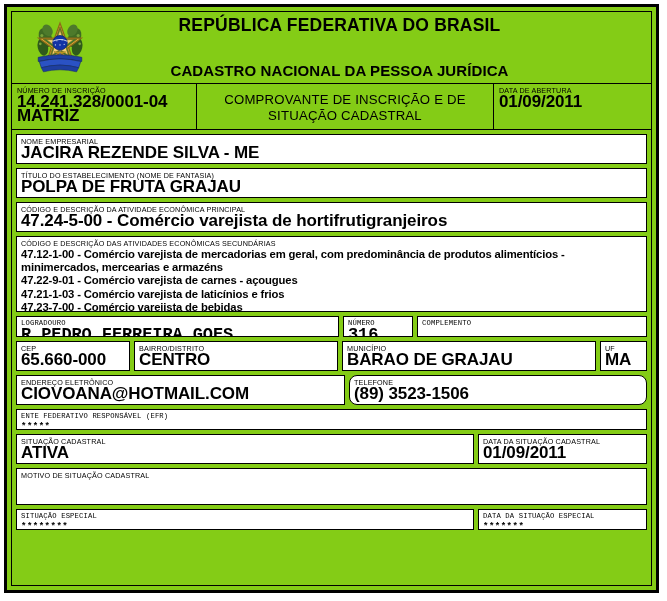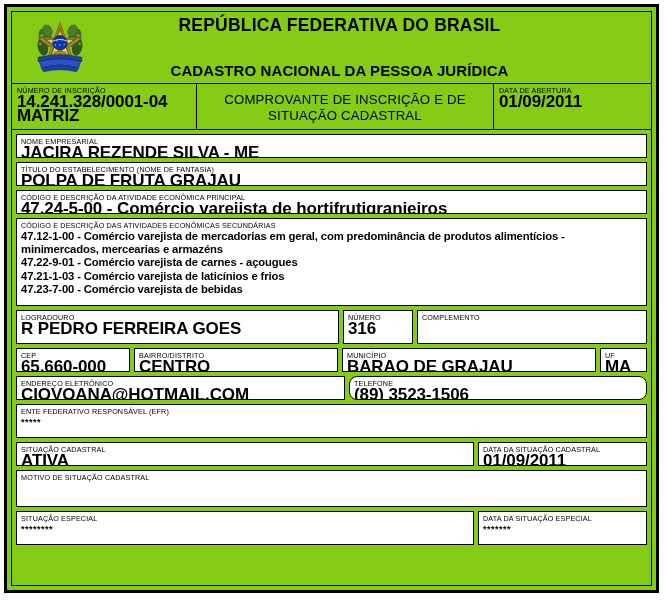--- a/index.html
+++ b/index.html
@@ -144,23 +144,23 @@
   }
   .strip-cell.date { width: 157px; flex: 0 0 157px; }
   .mid-title {
     font-size: 13.2px;
     line-height: 16px;
     letter-spacing: 0.2px;
   }
 
   
   .b-full      { flex: 1 1 auto; }
-  .h-sm        { height: 24px; }
-  .h-md        { height: 34px; }
-  .h-sec       { height: 88px; }
+  .h-sm        { height: 30px; }
+  .h-md        { height: 21px; font-family: Liberation Mono, monospace; }
+  .h-sec       { height: 76px; }
   .h-motivo    { height: 37px; }
 
   .w-logra  { flex: 0 0 323px; }
   .w-numero { flex: 0 0 70px; }
   .w-compl  { flex: 1 1 auto; }
 
   .w-cep    { flex: 0 0 114px; }
   .w-bairro { flex: 0 0 204px; }
   .w-munic  { flex: 1 1 auto; }
   .w-uf     { flex: 0 0 47px; }

